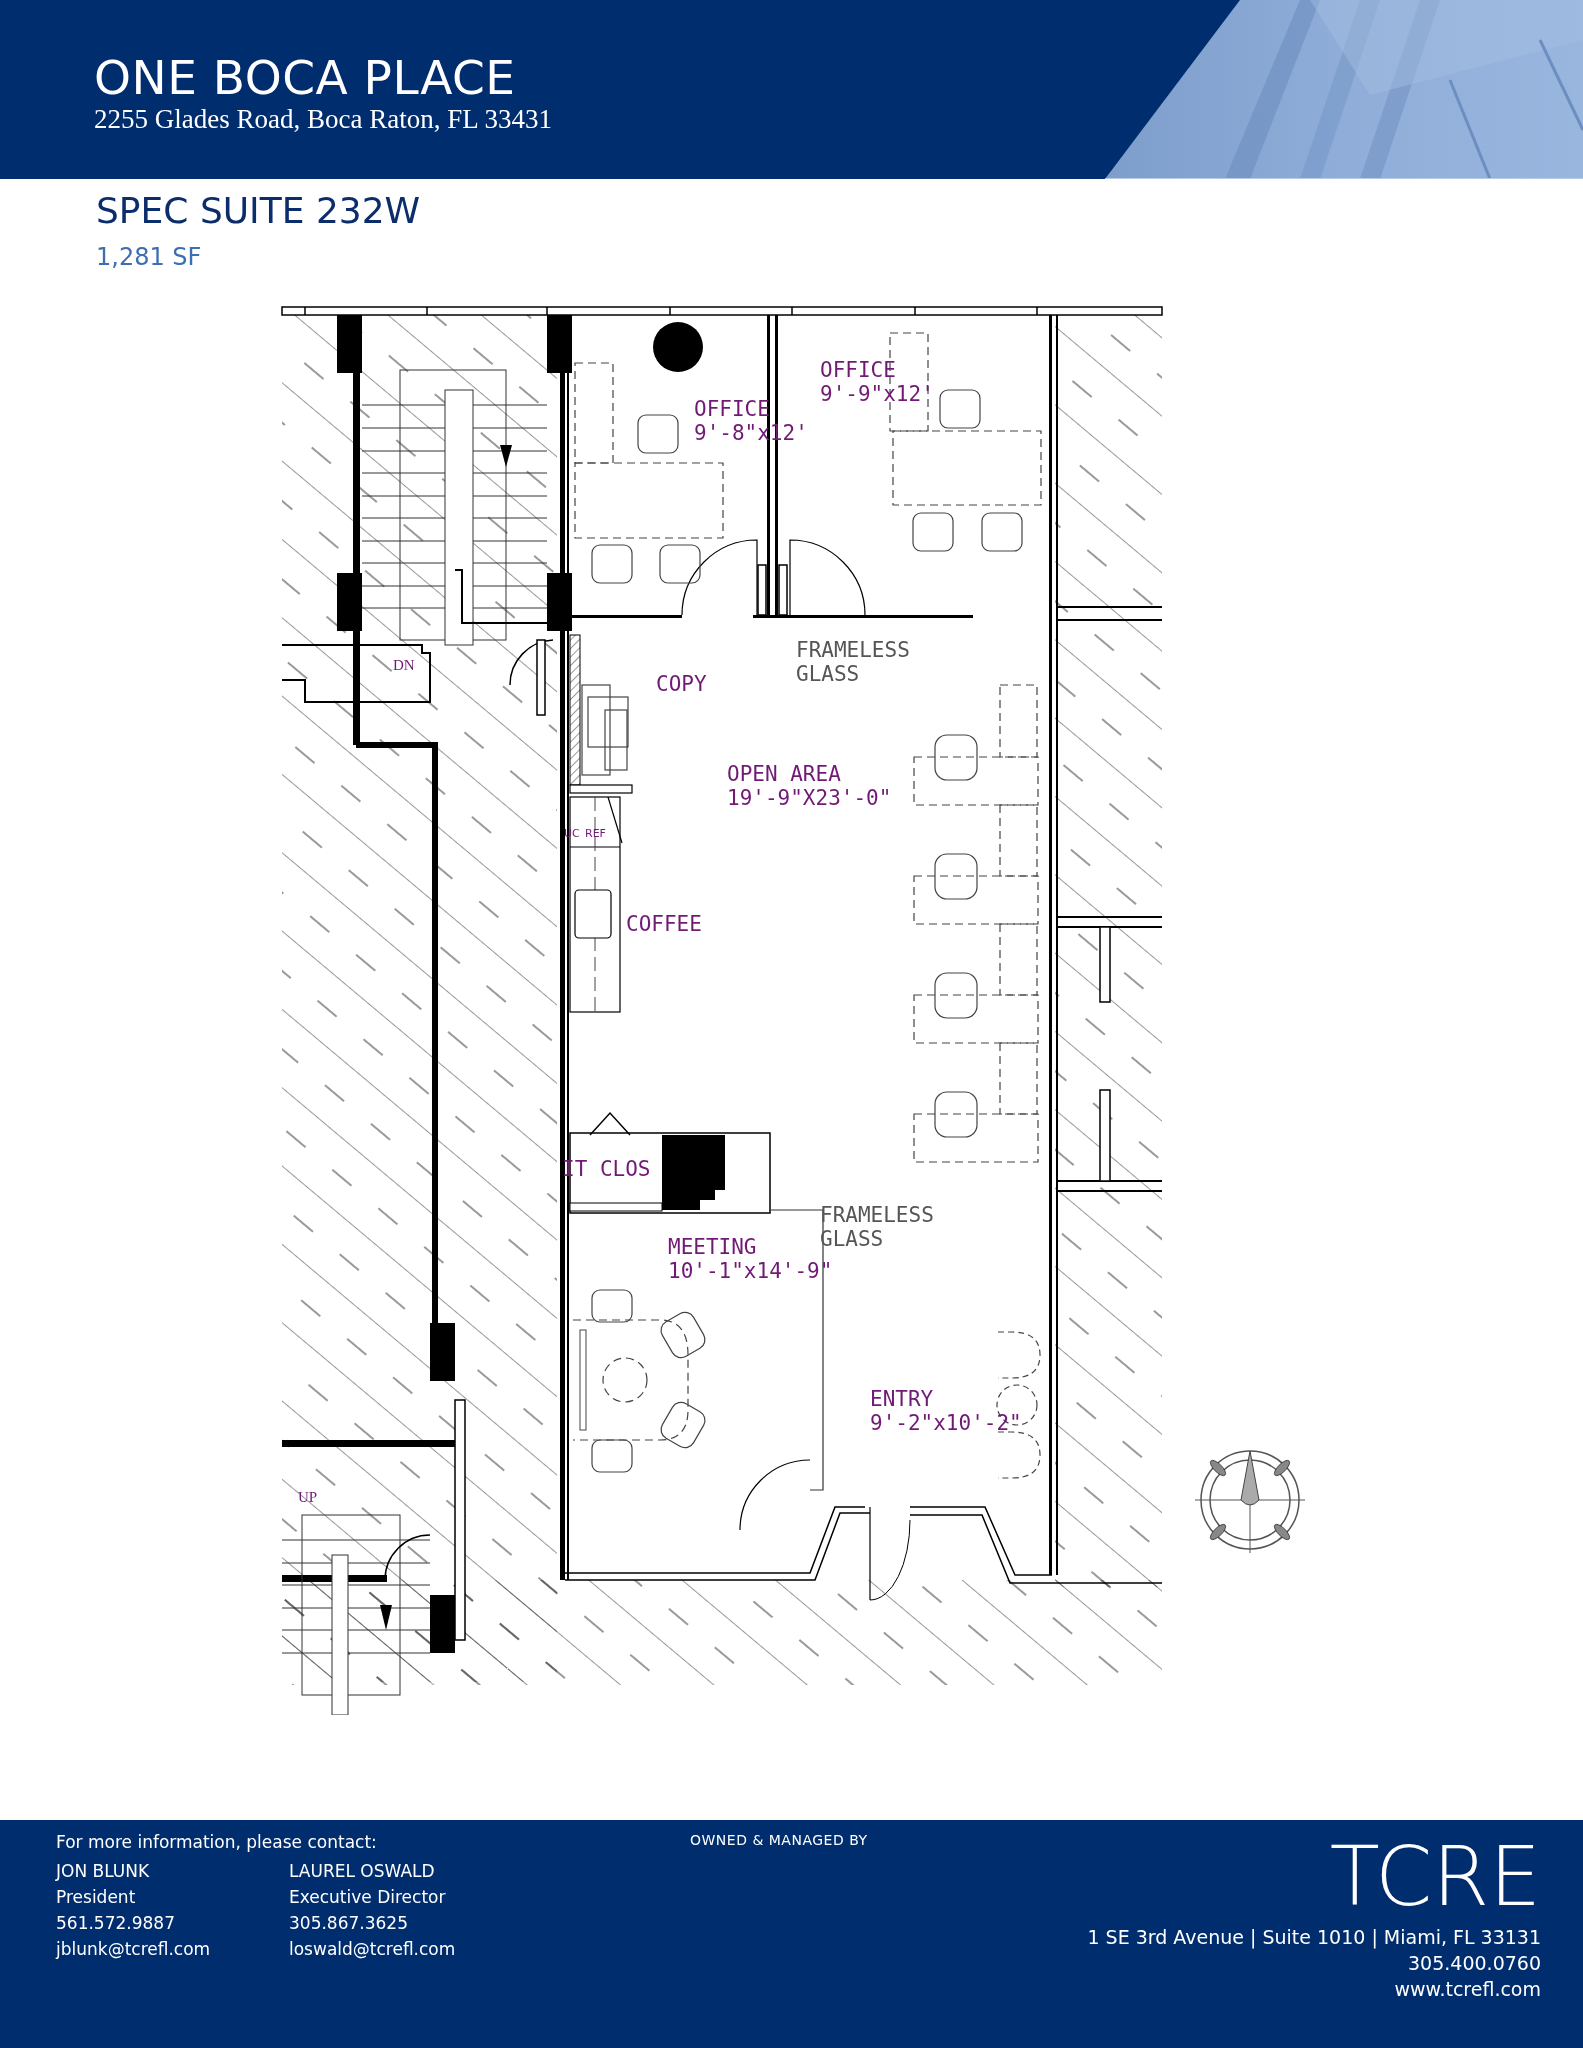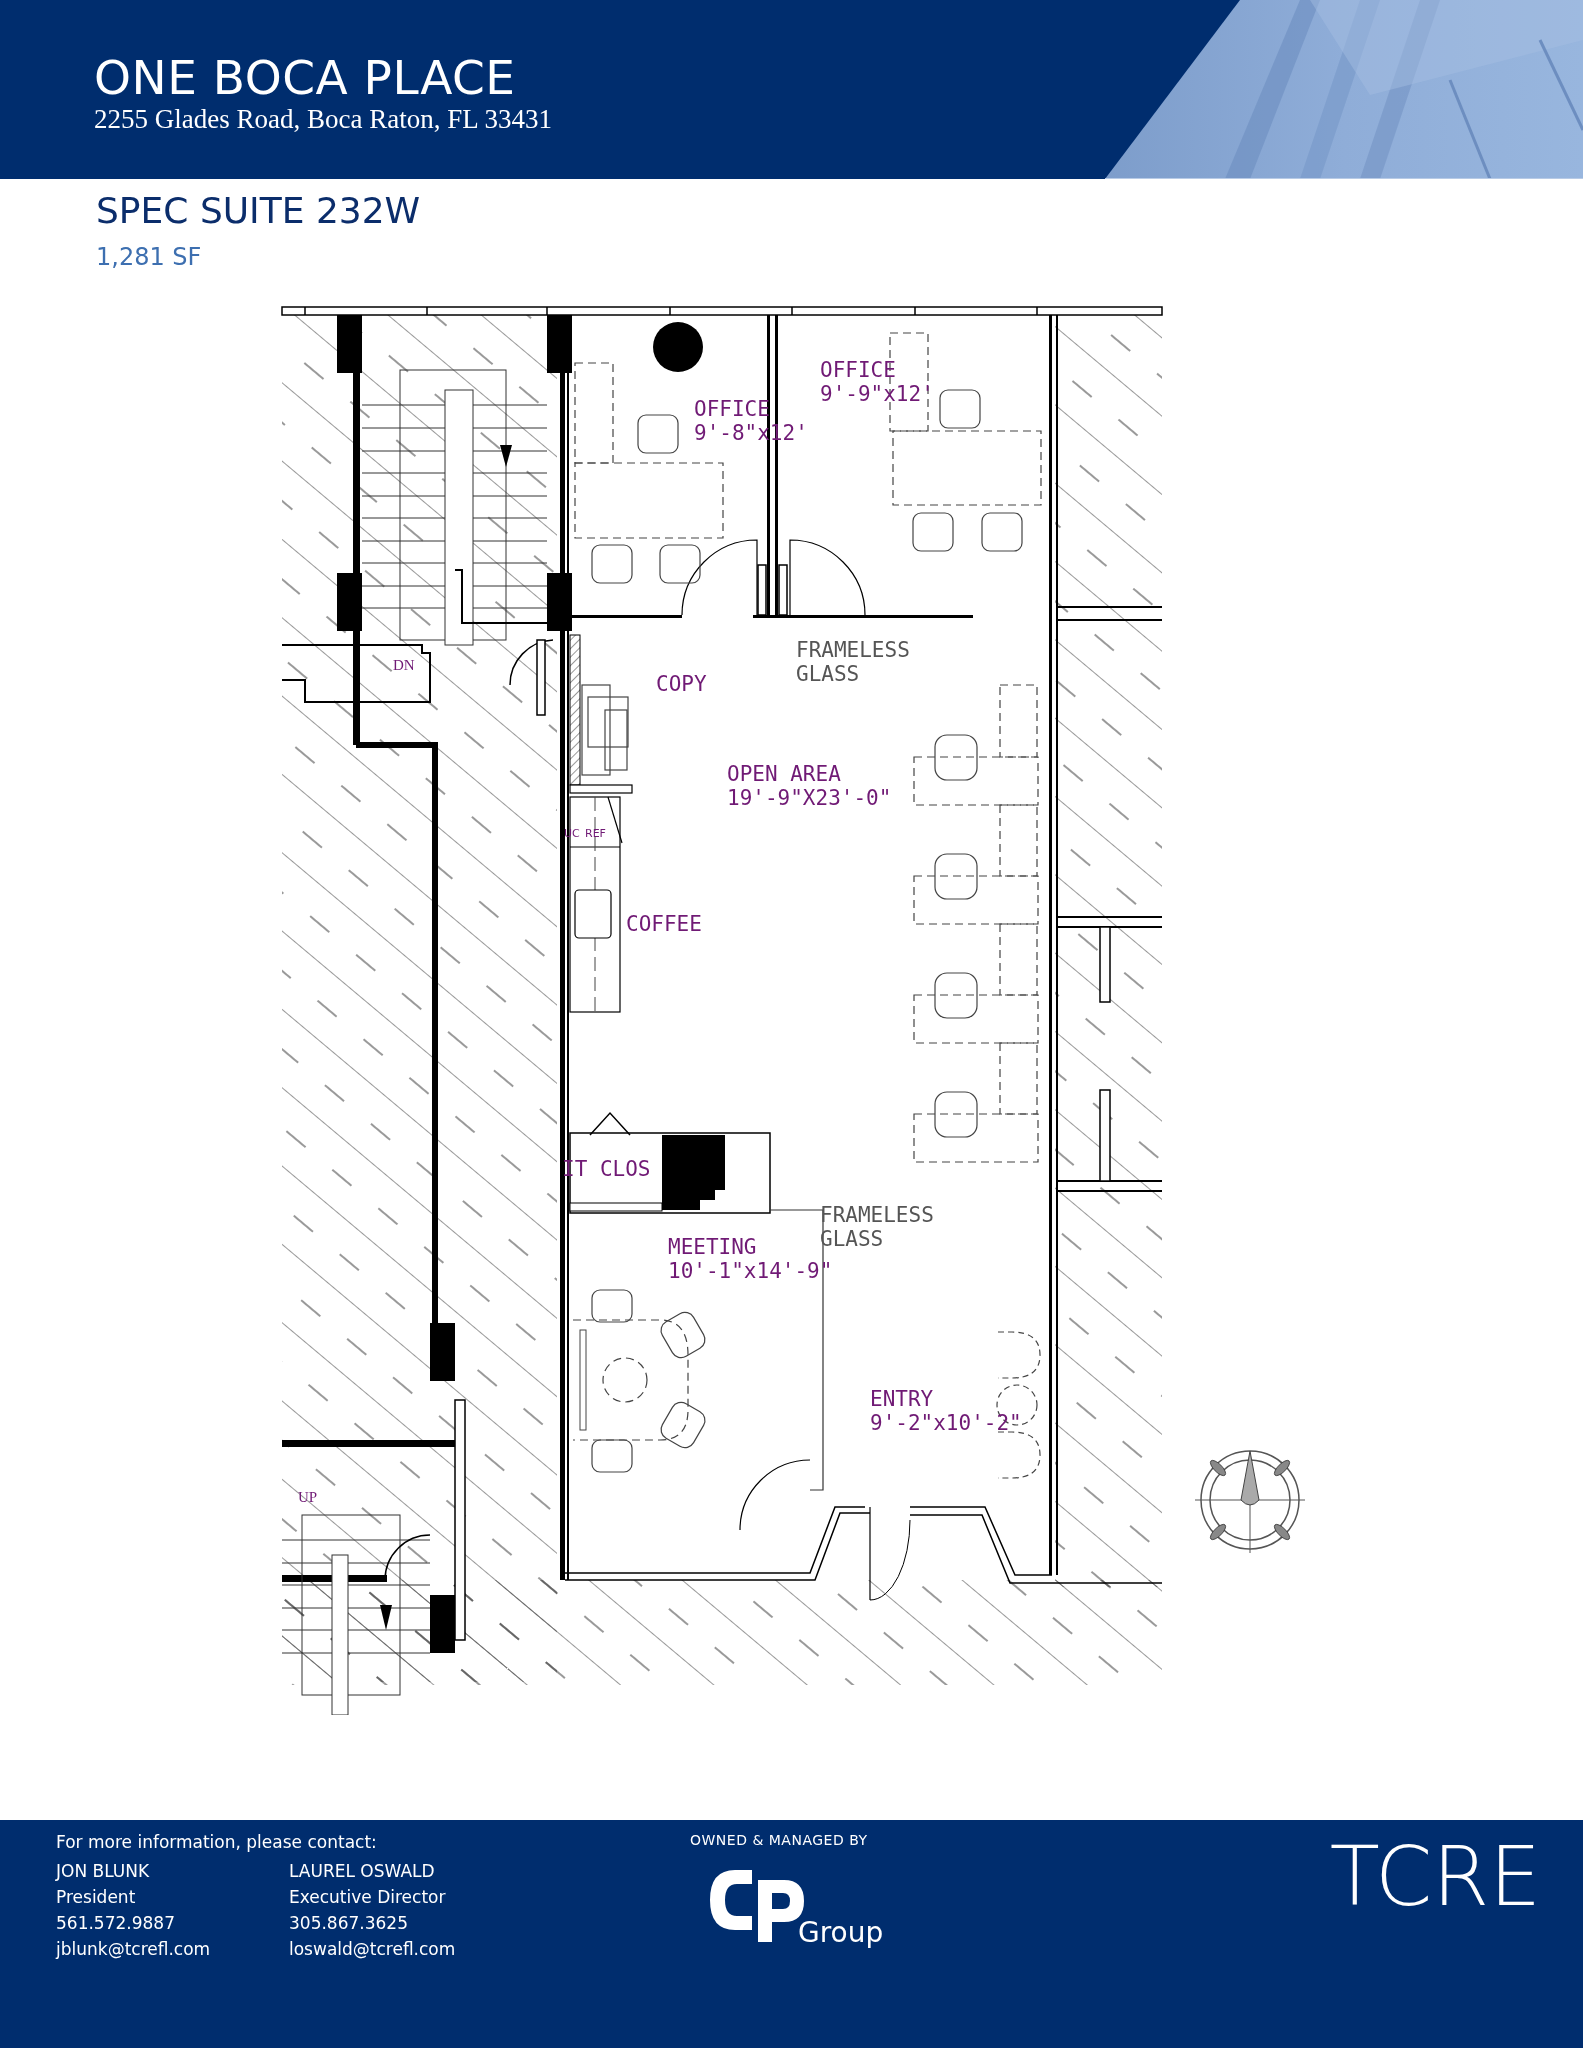--- a/index.html
+++ b/index.html
@@ -310,22 +310,20 @@
     <div>jblunk@tcrefl.com</div>
   </div>
   <div class="contact" style="left:289px;">
     <div>LAUREL OSWALD</div>
     <div>Executive Director</div>
     <div>305.867.3625</div>
     <div>loswald@tcrefl.com</div>
   </div>
 
   <div class="owned">OWNED &amp; MANAGED BY</div>
-  <div class="cp-logo">
-    <svg width="200" height="110" viewBox="0 0 200 110">
-      <path d="M 52 10 L 35 10 Q 10 10 10 40 Q 10 70 35 70 L 52 70 L 52 56 L 37 56 Q 25 56 25 40 Q 25 24 37 24 L 52 24 Z" fill="#fff"></path>
-      <path d="M 58 20 L 58 82 L 72 82 L 72 62 L 84 62 Q 104 62 104 41 Q 104 20 84 20 Z M 72 33 L 83 33 Q 90 33 90 41 Q 90 49 83 49 L 72 49 Z" fill="#fff"></path>
-    </svg>
-    <div style="position:absolute;left:98px;top:56px;font-size:28px;color:#fff;font-family:'DejaVu Sans',sans-serif;">Group</div>
-  </div>
 
   <div class="tcre-logo">TCRE</div>
+  <div class="tcre-info">
+    <div>1 SE 3rd Avenue | Suite 1010 | Miami, FL 33131</div>
+    <div>305.400.0760</div>
+    <div>www.tcrefl.com</div>
+  </div>
 </div>
 
 </body></html>

